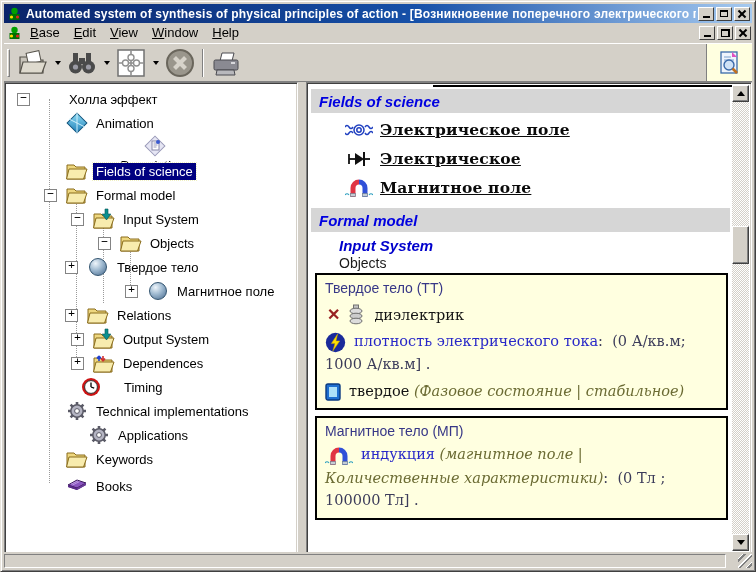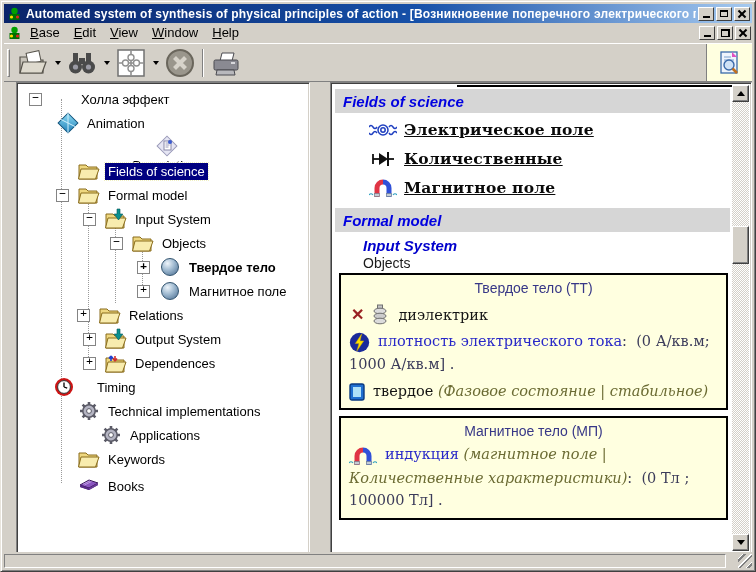--- a/index.html
+++ b/index.html
@@ -50,21 +50,21 @@
   .tb-drop i { width:0; height:0; border-left:3px solid transparent; border-right:3px solid transparent; border-top:4px solid #000; }
   .tb-sep { width:2px; height:28px; margin:0 3px; border-left:1px solid #808080; border-right:1px solid #fff; }
   .tb-fill { flex:1; }
   .tb-band { width:46px; height:100%; background:#ffffe0; border-left:1px solid #808080;
     display:flex; align-items:center; justify-content:center; }
 
   
   .main { position:absolute; left:3px; top:81px; right:3px; height:472px; display:flex; }
   .sunken { border-top:1px solid #808080; border-left:1px solid #808080;
     border-right:1px solid #fff; border-bottom:1px solid #fff;
-    box-shadow: inset 1px 1px 0 #404040, inset -1px -1px 0 #d4d0c8; background:#fff;margin-left:12px; }
+    box-shadow: inset 1px 1px 0 #404040, inset -1px -1px 0 #d4d0c8; background:#fff; }
 
   
   .treepanel { width:294px; flex:none; overflow:hidden; position:relative; }
   .tree { position:relative; padding-top:4px; }
   .guide { position:absolute; border-left:1px dotted #9a9a9a; width:0; }
   .trow { height:24px; display:flex; align-items:center; position:relative; }
   .toggle { width:13px; height:13px; flex:none; background:#fff; border:1px solid #848484;
     font-size:11px; line-height:10px; text-align:center; color:#000; position:relative; z-index:2;
     font-family:"DejaVu Sans Mono", monospace; }
   .toggle.minus::after { content:"−"; position:relative; top:-0.5px;}
@@ -89,21 +89,21 @@
     font-family:"Liberation Sans",sans-serif; }
   .linkrow { display:flex; align-items:center; height:29px; padding-left:36px; }
   .linkicon { width:28px; display:flex; justify-content:center; flex:none; }
   .linktext { margin-left:7px; font-size:15.5px; font-weight:bold; color:#0a0a0a;
     text-decoration:underline; letter-spacing:.2px; }
   .inputsys { margin:5px 0 1px 30px; color:#0000cc; font-weight:bold; font-style:italic;
     font-size:15px; font-family:"Liberation Sans",sans-serif; }
   .objectslbl { margin:0 0 2px 30px; color:#1a1a1a; font-size:14px; font-family:"Liberation Sans",sans-serif; }
 
   .card { margin:2px 4px 6px 6px; border:2px solid #000; background:#ffffe0; padding:3px 8px 6px 8px; }
-  .card-title { font-family:"Liberation Sans",sans-serif; font-size:14px; color:#373787; margin:2px 0 4px 0;text-align:center; }
+  .card-title { font-family:"Liberation Sans",sans-serif; font-size:14px; color:#373787; margin:2px 0 4px 0; }
   .prow { font-size:14.5px; line-height:1.55; color:#3c3c5a; }
   .prow .pname { color:#2828c8; }
   .prow .pqual { color:#6b6b33; font-style:italic; }
   .prow .pval  { color:#3c3c5a; white-space:pre-wrap; }
   .prow .ptext { color:#141414; }
   .iconinline { display:inline-flex; vertical-align:middle; margin-right:8px; }
   .flexrow { display:flex; align-items:center; min-height:30px; }
   .redx { font-size:16px; font-weight:bold; color:#992222; margin:0 6px 0 2px; line-height:1; }
 
   
@@ -253,21 +253,21 @@
         <div class="guide" style="left:44px; top:16px; height:384px;"></div>
         <div class="guide" style="left:71px; top:112px; height:168px;"></div>
         <div class="guide" style="left:98px; top:136px; height:84px;"></div>
         <div class="guide" style="left:125px; top:160px; height:48px;"></div>
 
         <div class="trow" style="padding-left:12px;">
           <div class="toggle minus"></div>
           <div class="ticon"></div>
           <span class="tlabel">Холла эффект</span>
         </div>
-        <div class="trow" style="padding-left:18px;text-align:right;">
+        <div class="trow" style="padding-left:39px;text-align:right;">
           <div class="tspacer"></div>
           <div class="ticon">
               <svg width="22" height="22" viewBox="0 0 22 22">
                 <defs>
                   <linearGradient id="ga" x1="0" y1="0" x2="1" y2="1">
                     <stop offset="0" stop-color="#8fdcf4"></stop>
                     <stop offset="1" stop-color="#1f7fb8"></stop>
                   </linearGradient>
                 </defs>
                 <rect x="4" y="4" width="14" height="14" transform="rotate(45 11 11)" fill="url(#ga)" stroke="#14547c"></rect>
@@ -322,21 +322,21 @@
         <div class="trow" style="padding-left:93px;">
           <div class="toggle minus"></div>
           <div class="ticon">
               <svg width="24" height="20" viewBox="0 0 24 20">
                 <path d="M2,4 h7 l2,2 h9 v12 h-18 z" fill="#eed77f" stroke="#8a6d1c"></path>
                 <path d="M4,8 h18 l-3.5,10 h-17 z" fill="#f8ecae" stroke="#8a6d1c"></path>
               </svg>
             </div>
           <span class="tlabel">Objects</span>
         </div>
-        <div class="trow" style="padding-left:120px;font-weight:bold;">
+        <div class="trow" style="padding-left:60px;">
           <div class="toggle plus"></div>
           <div class="ticon">
               <div class="sphere"></div>
             </div>
           <span class="tlabel">Твердое тело</span>
         </div>
         <div class="trow" style="padding-left:120px;">
           <div class="toggle plus"></div>
           <div class="ticon">
               <div class="sphere"></div>
@@ -369,21 +369,21 @@
           <div class="ticon">
               <svg width="24" height="22" viewBox="0 0 24 22">
                 <path d="M2,6 h7 l2,2 h9 v12 h-18 z" fill="#eed77f" stroke="#8a6d1c"></path>
                 <path d="M4,10 h18 l-3.5,10 h-17 z" fill="#f8ecae" stroke="#8a6d1c"></path>
                 <path d="M7,9 v-5 m0,0 l-2,2.5 m2,-2.5 l2,2.5" stroke="#2040d0" stroke-width="1.6" fill="none"></path>
                 <path d="M11,4 v5 m0,0 l-2,-2.5 m2,2.5 l2,-2.5" stroke="#d03030" stroke-width="1.6" fill="none"></path>
               </svg>
             </div>
           <span class="tlabel">Dependences</span>
         </div>
-        <div class="trow" style="gap:14px;">
+        <div class="trow" style="padding-left:39px;gap:14px;">
           <div class="tspacer"></div>
           <div class="ticon">
               <svg width="20" height="20" viewBox="0 0 20 20">
                 <circle cx="10" cy="10" r="9" fill="#cc1414"></circle>
                 <circle cx="10" cy="10" r="6.4" fill="#fff" stroke="#333"></circle>
                 <path d="M10,10 L10,5.6 M10,10 L13.2,11.2" stroke="#000" stroke-width="1.3"></path>
               </svg>
             </div>
           <span class="tlabel">Timing</span>
         </div>
@@ -463,21 +463,21 @@
           <div class="linkrow">
             <span class="linkicon">
                 <svg width="24" height="20" viewBox="0 0 24 20">
                   <line x1="2" y1="10" x2="8" y2="10" stroke="#111" stroke-width="1.8"></line>
                   <line x1="2" y1="5" x2="2" y2="15" stroke="#111" stroke-width="1.8"></line>
                   <polygon points="8,4 8,16 17,10" fill="#111"></polygon>
                   <line x1="17" y1="3" x2="17" y2="17" stroke="#111" stroke-width="2"></line>
                   <line x1="17" y1="10" x2="23" y2="10" stroke="#111" stroke-width="1.8"></line>
                 </svg>
               </span>
-            <span class="linktext">Количественные</span>
+            <span class="linktext">Электрическое</span>
           </div>
           <div class="linkrow">
             <span class="linkicon">
                 <svg width="28" height="23" viewBox="0 0 28 23">
                   <path d="M8,21 V12 A6,6 0 0 1 14,6" stroke="#e03444" stroke-width="5" fill="none"></path>
                   <path d="M14,6 A6,6 0 0 1 20,12 V21" stroke="#3050d8" stroke-width="5" fill="none"></path>
                   <rect x="5.5" y="17.5" width="5" height="3" fill="#c4ccd4" stroke="#6a7a8a" stroke-width="0.6"></rect>
                   <rect x="17.5" y="17.5" width="5" height="3" fill="#c4ccd4" stroke="#6a7a8a" stroke-width="0.6"></rect>
                   <path d="M0,19 q2,-2.5 4,0 M24,19 q2,-2.5 4,0" stroke="#30a0c0" stroke-width="1.2" fill="none"></path>
                 </svg>

